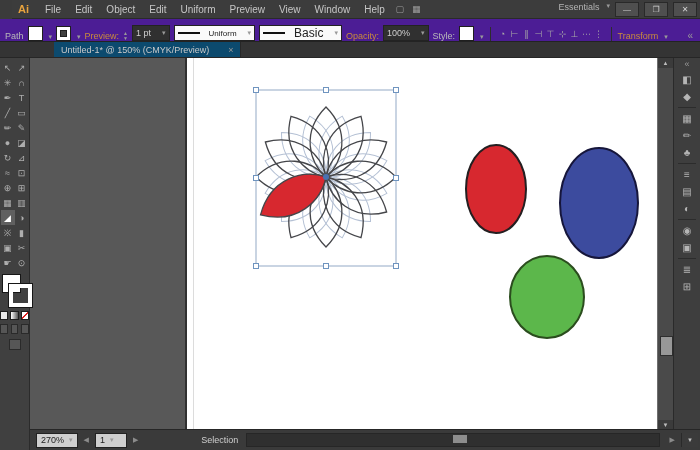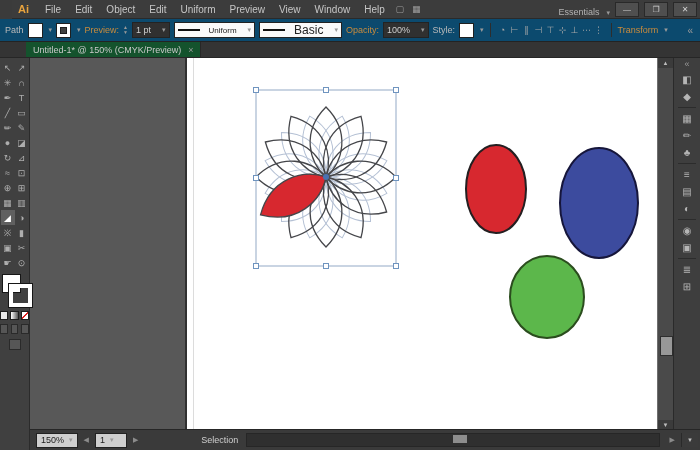--- a/index.html
+++ b/index.html
@@ -4,46 +4,46 @@
 <style>
   html,body{margin:0;padding:0}
   body{width:700px;height:450px;position:relative;overflow:hidden;background:#3b3b3b;
        font-family:"Liberation Sans",sans-serif;color:#c2c2c2;}
   
   .titlebar{position:absolute;left:12px;top:0;right:0;height:18px;background:#3c3c3c;
             border-bottom:1px solid #2a2a2a;display:flex;align-items:center;font-size:10px}
   .logo{color:#e8a33d;font-weight:bold;font-size:11px;padding:0 9px 0 6px}
   .menu-item{padding:0 7px;color:#c6c6c6;cursor:default;white-space:nowrap}
   .mb-icon{color:#9d9d9d;font-size:9px;padding:0 4px}
-  .tb-right{margin-left:auto;display:flex;align-items:flex-end;gap:5px;padding-right:3px}
+  .tb-right{margin-left:auto;display:flex;align-items:flex-start;gap:5px;padding-right:3px}
   .ws-label{font-size:9px;color:#b3b3b3}
   .dd-ar{font-size:7px;color:#9a9a9a;margin-left:2px}
   .winbtn{width:22px;height:13px;background:#4f4f4f;border:1px solid #292929;color:#d2d2d2;
           font-size:8px;display:flex;align-items:center;justify-content:center}
   
-  .controlbar{position:absolute;left:0;top:19px;right:0;height:22px;background:#0c4a6e;
-              border-bottom:1px solid #232323;display:flex;align-items:center;font-size:9px;
+  .controlbar{position:absolute;left:0;top:19px;right:0;height:22px;background:#4c1d95;
+              border-bottom:1px solid #232323;display:flex;align-items:flex-end;font-size:9px;
               gap:4px;padding:0 5px;color:#b9b9b9;white-space:nowrap}
   .cb-label{color:#c98b3c}
   .swatch{width:13px;height:13px;border:1px solid #1f1f1f;background:#fff;display:inline-block}
   .swatch.stroke{background:#404040;box-shadow:inset 0 0 0 3px #fff,inset 0 0 0 4px #1f1f1f}
   .stepper{display:inline-flex;flex-direction:column;font-size:5px;line-height:5px;color:#9a9a9a}
   .dd{display:inline-flex;align-items:center;background:#fafafa;color:#222;height:14px;
       border:1px solid #222;padding:0 3px;gap:9px}
   .dd.dark{background:#303030;color:#cfcfcf;border:1px solid #232323}
   .hline{display:inline-block;width:22px;height:2px;background:#111}
   .cb-icon{width:12px;height:14px;display:inline-flex;align-items:center;justify-content:center;
            color:#a8a8a8;font-size:9px}
   .cb-sep{width:1px;height:14px;background:#2d2d2d;margin:0 2px}
   .collapse{margin-left:auto;color:#9a9a9a;font-size:10px;padding-right:2px}
   
   .tabbar{position:absolute;left:0;top:42px;right:0;height:15px;background:#343434;
           border-bottom:1px solid #262626;display:flex;align-items:flex-end}
-  .tab{margin-left:26px;height:15px;background:#14532d;border-right:1px solid #272727;
-       display:flex;align-items:center;gap:7px;padding:0 7px;font-size:9px;color:#c9c9c9}
+  .tab{margin-left:54px;height:15px;background:#0c4a6e;border-right:1px solid #272727;
+       display:flex;align-items:center;gap:19px;padding:0 7px;font-size:9px;color:#c9c9c9}
   .tab-close{color:#9a9a9a;font-size:9px}
   
   .toolpanel{position:absolute;left:0;top:58px;bottom:0;width:29px;background:#404040;
              border-right:1px solid #2b2b2b}
   .tool-grid{display:grid;grid-template-columns:14px 14px;justify-content:center;padding-top:2px}
   .tool{height:15px;display:flex;align-items:center;justify-content:center;font-size:9px;color:#aeaeae}
   .tool.active{background:#606060;color:#fff}
   .fs-wrap{position:relative;width:29px;height:34px;margin-top:4px}
   .fill-sw{position:absolute;left:2px;top:0;width:17px;height:17px;background:#fff;border:1px solid #161616}
   .stroke-sw{position:absolute;left:9px;top:10px;width:15px;height:15px;border:4px solid #fff;
@@ -341,21 +341,21 @@
     <div class="dock-sep"></div>
     <div class="dock-icon">◉</div>
     <div class="dock-icon">▣</div>
     <div class="dock-sep"></div>
     <div class="dock-icon">≣</div>
     <div class="dock-icon">⊞</div>
   </div>
 
 <div class="statusbar">
   <span class="sb-box light">
-    <span>150%</span>
+    <span>270%</span>
     <span class="dd-ar">▾</span>
   </span>
   <span class="sb-ar">◀</span>
   <span class="sb-box light">
     <span>1</span>
     <span class="dd-ar">▾</span>
   </span>
   <span class="sb-ar">▶</span>
   <span class="sb-tool">Selection</span>
   <span class="hscroll">

